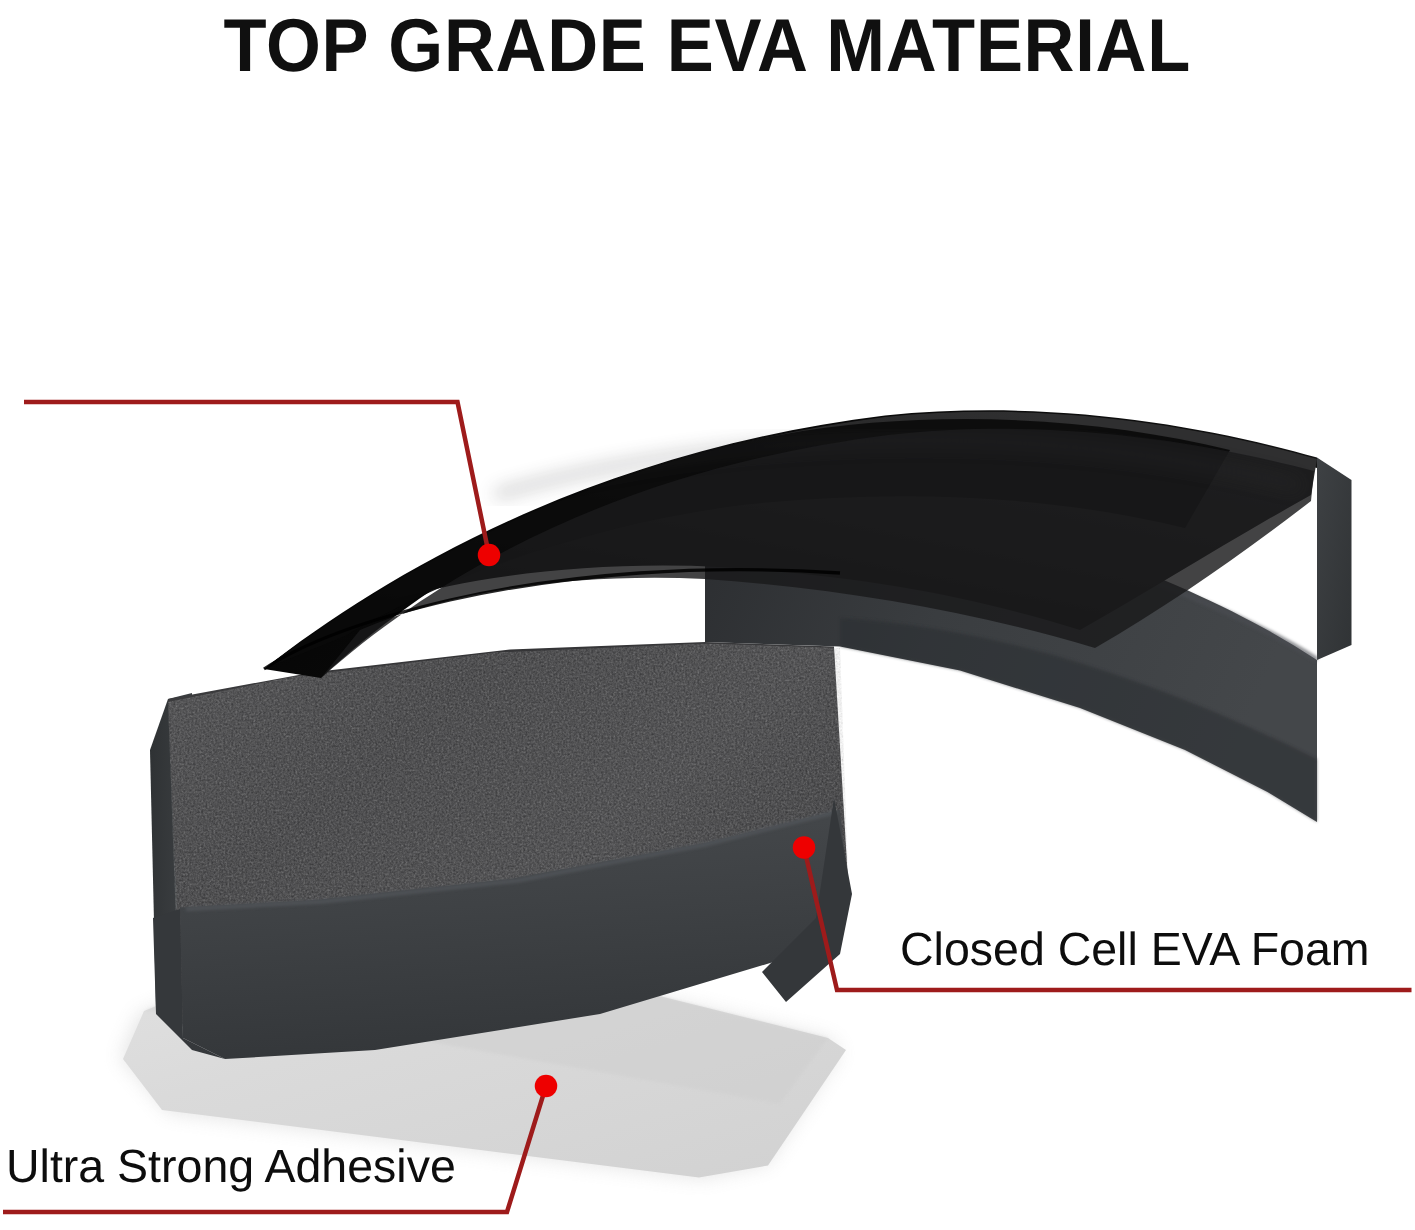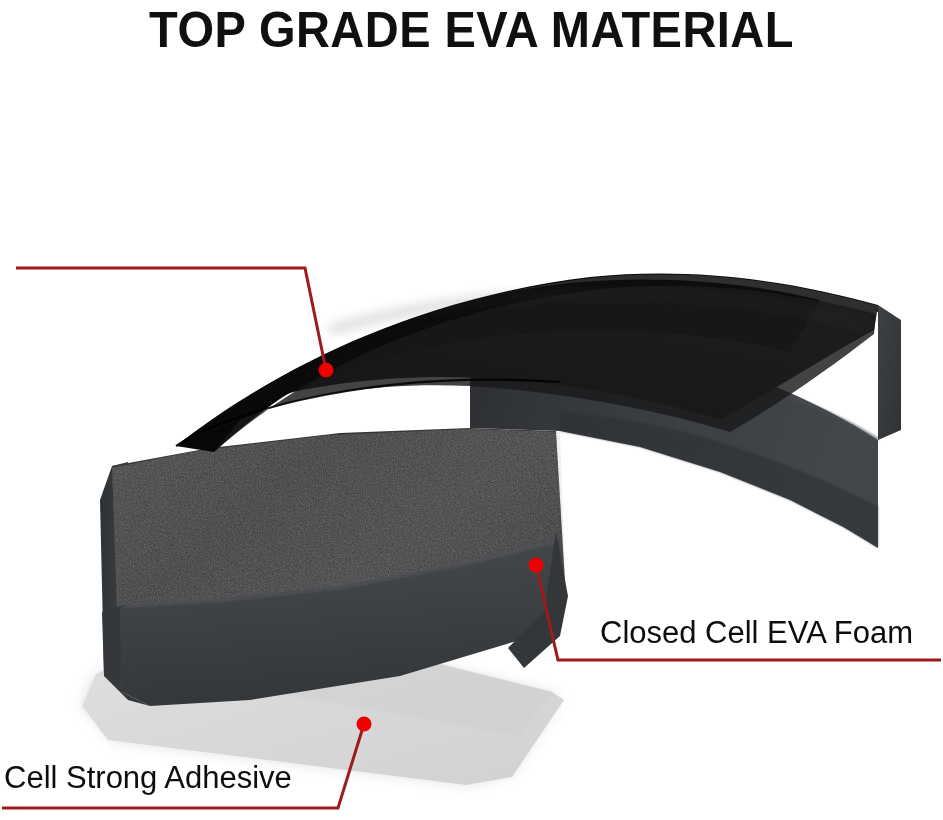--- a/index.html
+++ b/index.html
@@ -228,15 +228,15 @@
     <g>
       <circle cx="326" cy="370" r="7.5" fill="#ee0000"></circle>
       <circle cx="536" cy="565" r="7.5" fill="#ee0000"></circle>
       <circle cx="364" cy="724" r="7.5" fill="#ee0000"></circle>
     </g>
   </svg>
 
 
   <div class="callout" id="label-closed-cell">Closed Cell EVA Foam</div>
 
-  <div class="callout" id="label-adhesive">Cell Strong Adhesive</div>
+  <div class="callout" id="label-adhesive">Ultra Strong Adhesive</div>
 
 </div>
 
 </body></html>

